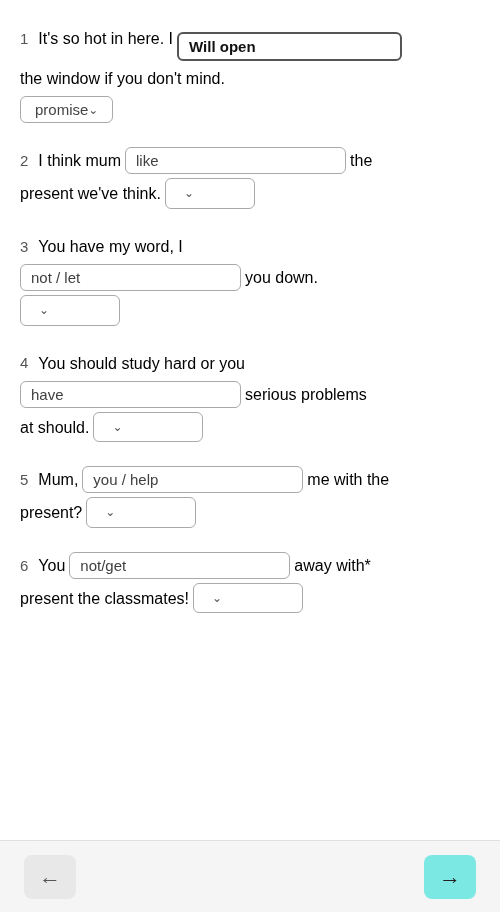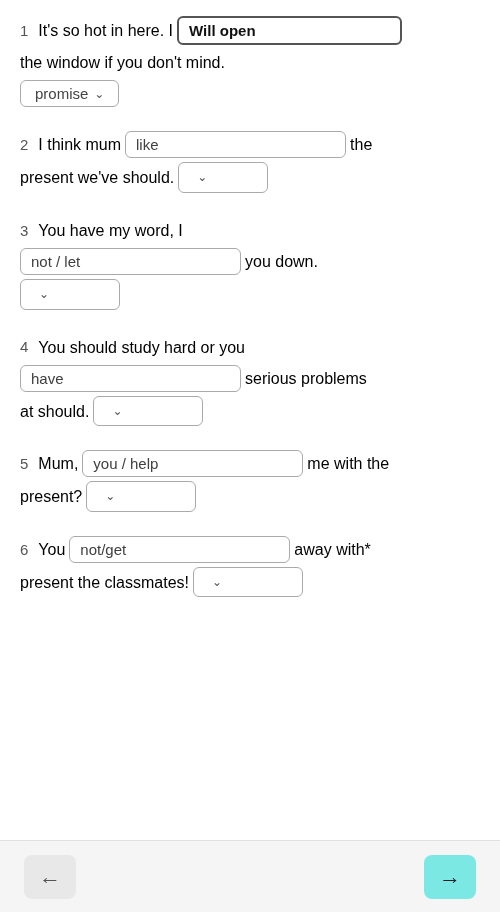--- a/index.html
+++ b/index.html
@@ -48,32 +48,33 @@
     }
 
     .input-box.wide {
       min-width: 160px;
     }
 
     .input-box.highlight {
       border: 2px solid #555;
       font-weight: 600;
       color: #111;
+      margin-top: 16px;
     }
 
     .dropdown-btn {
       border: 1.5px solid #aaa;
       border-radius: 6px;
       padding: 4px 14px;
       font-size: 15px;
       color: #444;
       background: #fff;
       display: inline-flex;
       align-items: center;
-      gap: 6px;
+      gap: 0;
       cursor: pointer;
       min-width: 80px;
     }
 
     .dropdown-btn .chevron {
       font-size: 12px;
       color: #555;
     }
 
     .dropdown-inline {
@@ -155,21 +156,21 @@
   </div>
 
   <div class="question-block">
     <div class="question-line">
       <span class="question-number">2</span>
       <span class="text-plain">I think mum</span>
       <input class="input-box" value="like" readonly="" style="">
       <span class="text-plain">the</span>
     </div>
     <div class="question-line">
-      <span class="text-plain">present we've should.</span>
+      <span class="text-plain">present we've think.</span>
       <div class="dropdown-inline">
         <span></span>
         <span class="chevron">⌄</span>
       </div>
     </div>
   </div>
 
   <div class="question-block">
     <div class="question-line">
       <span class="question-number">3</span>

